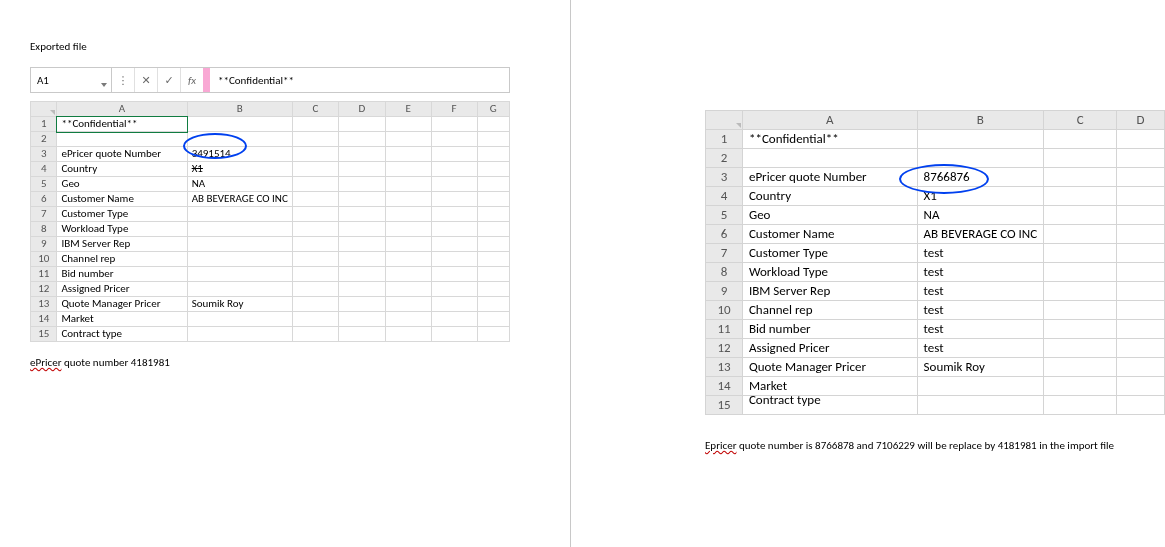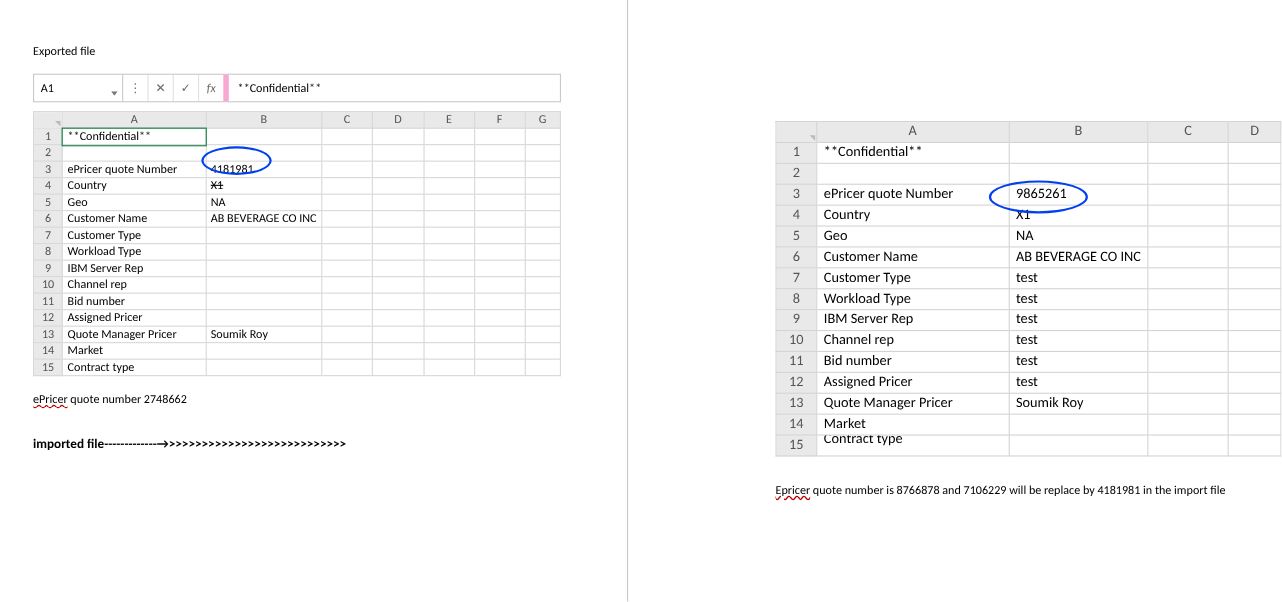--- a/index.html
+++ b/index.html
@@ -9,21 +9,21 @@
   .rightpane{position:absolute;left:705px;top:110px;width:460px;}
   .bodytext{font-size:11px;}
   .wavy{text-decoration:underline wavy #c00000;margin-top:30px;}
   .arrowtext{font-weight:bold;font-size:12px;}
 
   
   .fbar{border:1px solid #c9c9c9;display:flex;align-items:center;height:24px;background:#fff;}
   .namebox{width:68px;padding:0 6px;height:100%;display:flex;align-items:center;border-right:1px solid #c9c9c9;position:relative;}
   .namebox .dd{position:absolute;right:4px;top:9px;}
   .fbbtn{width:22px;height:100%;display:flex;align-items:center;justify-content:center;color:#6a6a6a;border-right:1px solid #e0e0e0;}
-  .fbbtn.last{border-right:5px solid #f9a8d4;}
+  .fbbtn.last{border-right:7px solid #f9a8d4;}
   .fbval{padding:0 8px;flex:1;display:flex;align-items:center;}
 
   
   .sheet{margin-top:8px;border-collapse:collapse;background:#fff;}
   .sheet th,.sheet td{border:1px solid #d8d8d8;height:14px;line-height:14px;padding:0 4px;font-size:11px;text-align:left;white-space:nowrap;color:#000;}
   .sheet th{background:#e9e9e9;color:#555;font-weight:normal;text-align:center;}
   .sheet th.rowh{background:#e9e9e9;text-align:center;width:20px;font-weight:normal;}
   .sheet .corner{background:#e9e9e9;width:20px;position:relative;}
   .sel{position:relative;outline:1px solid #107c41;}
   .triangle-down{width:0;height:0;border-left:5px solid transparent;border-top:5px solid #bbb;border-right:0;position:absolute;right:1px;bottom:1px;}
@@ -100,21 +100,21 @@
               <td></td>
               <td></td>
               <td></td>
               <td></td>
               <td></td>
               <td></td>
             </tr>
             <tr>
               <th class="rowh">3</th>
               <td>ePricer quote Number</td>
-              <td>4181981</td>
+              <td>3491514</td>
               <td></td>
               <td></td>
               <td></td>
               <td></td>
               <td></td>
             </tr>
             <tr>
               <th class="rowh">4</th>
               <td>Country</td>
               <td style="text-decoration: line-through;">X1</td>
@@ -234,27 +234,24 @@
               <td></td>
               <td></td>
             </tr>
           </tbody>
     </table>
     <div class="circle" style="left:153px;top:32px;width:60px;height:22px;"></div>
   </div>
 
   <div style="height:14px"></div>
   <div class="bodytext">
-    <span class="wavy">ePricer</span><span> quote number 2748662</span>
+    <span class="wavy">ePricer</span><span> quote number 4181981</span>
   </div>
 
   <div style="height:28px"></div>
-  <div class="arrowtext">
-    <span>imported file</span><span>-------------→&gt;&gt;&gt;&gt;&gt;&gt;&gt;&gt;&gt;&gt;&gt;&gt;&gt;&gt;&gt;&gt;&gt;&gt;&gt;&gt;&gt;&gt;&gt;&gt;&gt;&gt;&gt;</span>
-  </div>
 </div>
 
 <div class="rightpane" style="position:absolute;">
   <div style="position:relative;">
     <table class="sheet2">
       <tbody>
             <tr>
         <th class="corner">
                 <div class="triangle-down"></div>
               </th>
@@ -275,21 +272,21 @@
             <tr>
               <th class="rowh">2</th>
               <td></td>
               <td></td>
               <td></td>
               <td></td>
             </tr>
             <tr>
               <th class="rowh">3</th>
               <td>ePricer quote Number</td>
-              <td>9865261</td>
+              <td>8766876</td>
               <td></td>
               <td></td>
             </tr>
             <tr>
               <th class="rowh">4</th>
               <td>Country</td>
               <td>X1</td>
               <td></td>
               <td></td>
             </tr>

